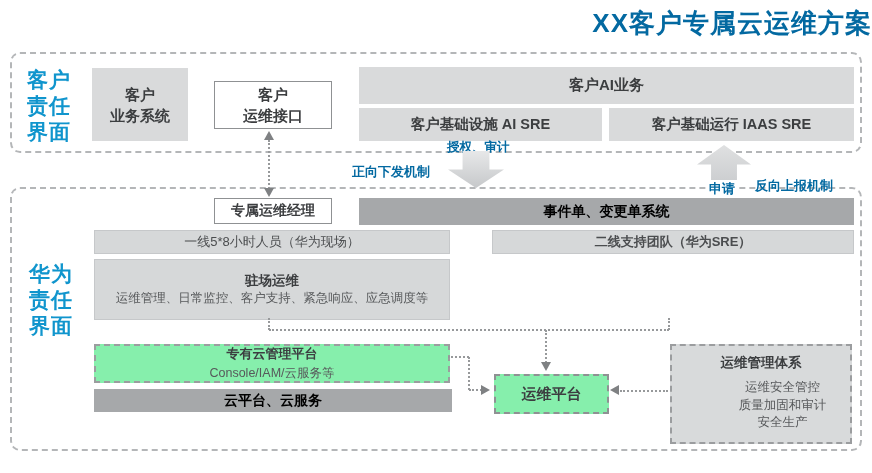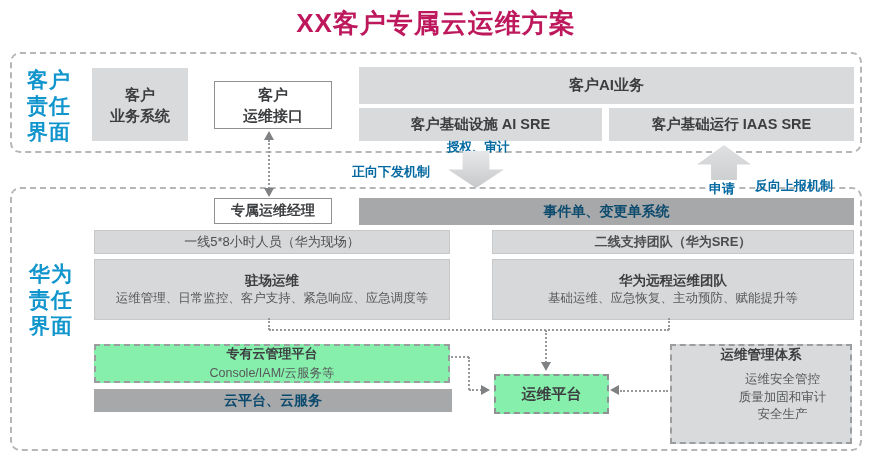--- a/index.html
+++ b/index.html
@@ -1,28 +1,28 @@
 <!DOCTYPE html>
 <html><head>
 <meta charset="utf-8">
 <style>
   html,body{margin:0;padding:0;background:#fff;}
   .canvas{position:relative;width:872px;height:473px;background:#ffffff;overflow:hidden;
           font-family:"Liberation Sans","DejaVu Sans",sans-serif;color:#3c3e40;}
-  .title{position:absolute;top:6px;left:0;width:100%;text-align:center;
-         font-size:26px;font-weight:bold;color:#be185d;letter-spacing:1px;}
+  .title{position:absolute;top:6px;left:0;width:100%;text-align:right;
+         font-size:26px;font-weight:bold;color:#0369a1;letter-spacing:1px;}
   .zone{position:absolute;border:2px dashed #b4b6b8;border-radius:10px;box-sizing:border-box;}
   .zone-customer{left:10px;top:52px;width:852px;height:101px;}
   .zone-huawei{left:10px;top:187px;width:852px;height:264px;}
   .zone-label{position:absolute;color:#1095cd;font-weight:bold;font-size:21px;line-height:26px;letter-spacing:1px;}
   .box{position:absolute;display:flex;flex-direction:column;align-items:center;justify-content:center;
        text-align:center;box-sizing:border-box;}
   .fill-light{background:#d9dadb;}
   .fill-team{background:#d6d8d9;border:1px solid #c6c8ca;}
-  .fill-dark{background:#a6a8aa;color:#0c4a6e;}
+  .fill-dark{background:#a6a8aa;color:#000000;}
   .bold{font-weight:bold;}
   .white-box{background:#ffffff;border:1px solid #8f9193;}
   .dash-box{background:#86efac;border:2px dashed #9b9d9f;}
   .desc{font-weight:normal;color:#57595b;font-size:12.5px;}
   .small-team{font-size:13px;color:#4b4d4f;font-weight:normal;}
   .dot-h{position:absolute;border-top:2px dotted #97999b;height:0;}
   .dot-v{position:absolute;border-left:2px dotted #97999b;width:0;}
   .tri{position:absolute;width:0;height:0;}
   .tri-up{border-left:5px solid transparent;border-right:5px solid transparent;border-bottom:9px solid #7f8183;}
   .tri-down{border-left:5px solid transparent;border-right:5px solid transparent;border-top:9px solid #7f8183;}
@@ -78,36 +78,32 @@
 
     <div class="box fill-team small-team" style="left:82px;top:41px;width:356px;height:24px;">一线5*8小时人员（华为现场）</div>
 
     <div class="box fill-team small-team" style="left:480px;top:41px;width:362px;height:24px;font-weight:bold;">二线支持团队（华为SRE）</div>
 
     <div class="box fill-team" style="left:82px;top:70px;width:356px;height:61px;">
       <div class="bold" style="font-size:13.5px;">驻场运维</div>
       <div class="desc">运维管理、日常监控、客户支持、紧急响应、应急调度等</div>
     </div>
 
-    <div class="box fill-team" style="left:480px;top:70px;width:362px;height:61px;">
-      <div class="bold" style="font-size:13.5px;">华为远程运维团队</div>
-      <div class="desc">基础运维、应急恢复、主动预防、赋能提升等</div>
-    </div>
 
     <div class="box dash-box" style="left:82px;top:155px;width:356px;height:39px;">
       <div class="bold" style="font-size:13px;">专有云管理平台</div>
       <div class="desc" style="margin-top:2px;">Console/IAM/云服务等</div>
     </div>
 
     <div class="box fill-dark bold" style="left:82px;top:200px;width:358px;height:23px;font-size:14px;">云平台、云服务</div>
 
 
     <div class="box dash-box bold" style="left:482px;top:185px;width:115px;height:40px;font-size:15px;border-color:#8f9193;">运维平台</div>
 
-    <div class="box" style="left:658px;top:155px;width:182px;height:100px;background:#d8dadb;border:2px dashed #9b9d9f;justify-content:flex-start;">
+    <div class="box" style="left:658px;top:155px;width:182px;height:100px;background:#d8dadb;border:2px dashed #9b9d9f;justify-content:flex-start;padding-top:8px;">
       <div class="bold" style="font-size:13.5px;">运维管理体系</div>
       <div class="desc" style="line-height:17.5px;margin-top:7px;margin-left:43px;">
         <div>运维安全管控</div>
         <div>质量加固和审计</div>
         <div>安全生产</div>
       </div>
     </div>
   </div>
 
   <div class="flow-lbl" style="left:447px;top:139px;font-size:12.5px;">授权、审计</div>

